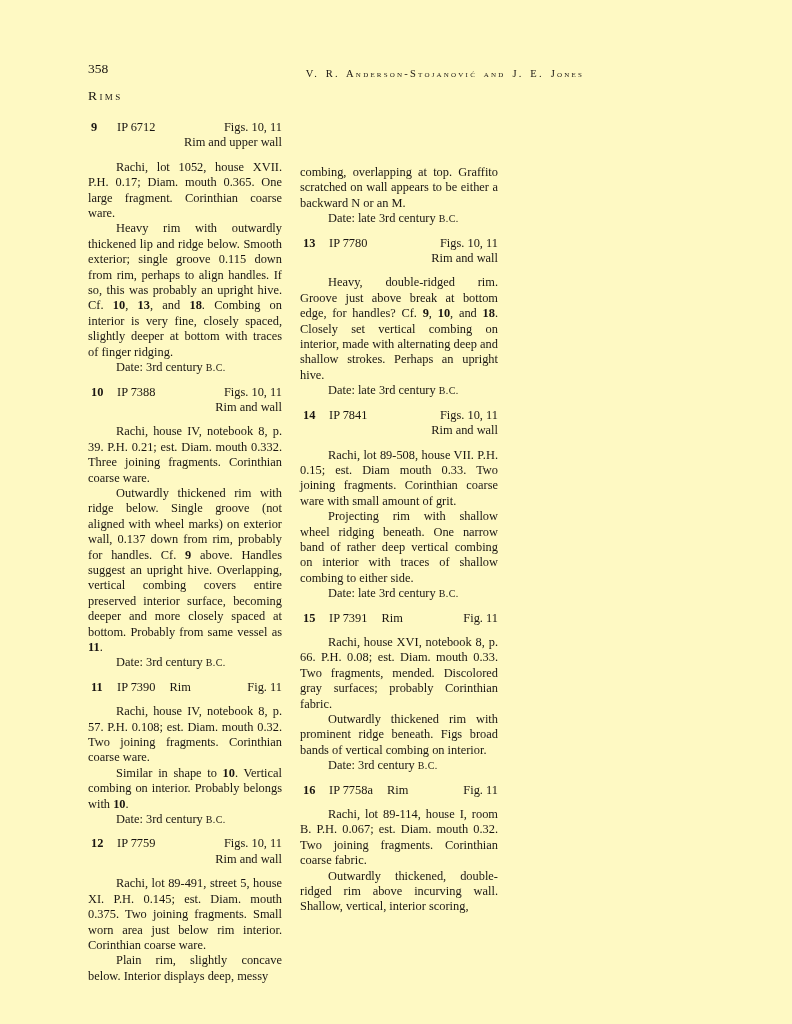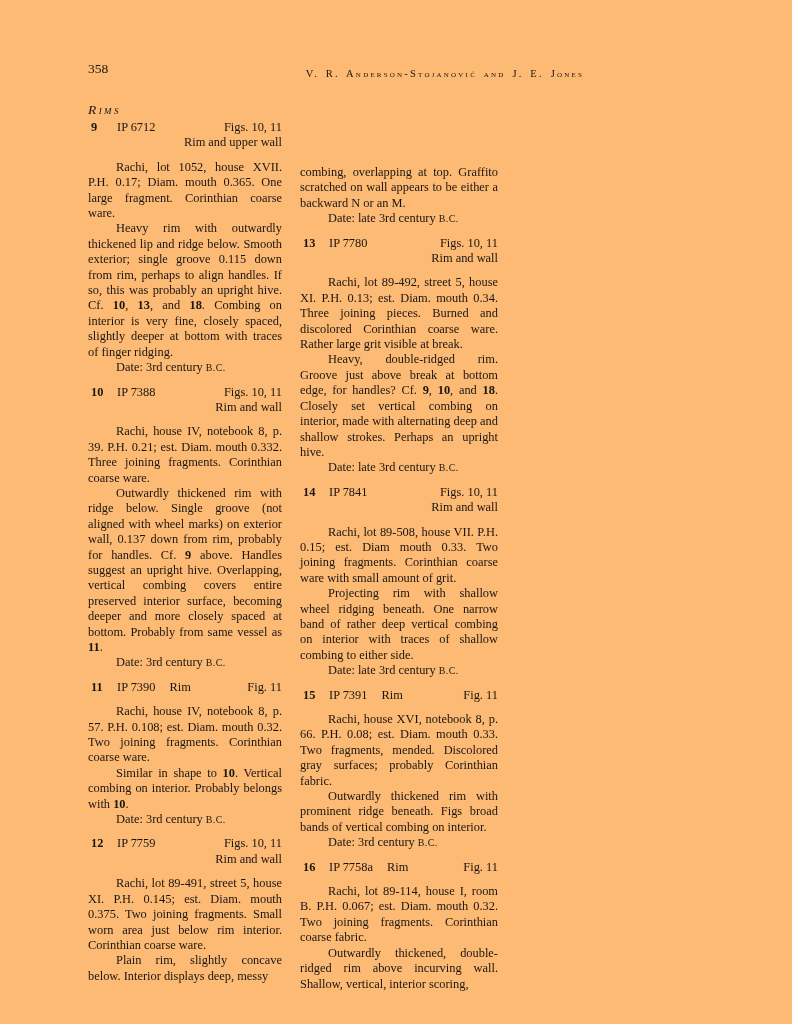--- a/index.html
+++ b/index.html
@@ -5,43 +5,42 @@
   html, body { margin: 0; padding: 0; }
   body {
     width: 792px; height: 1024px;
     background: #ffffff;
     font-family: "Liberation Serif", serif;
     color: #1a1612;
   }
   .page {
     position: relative;
     width: 792px; height: 1024px;
-    background: #fdba74;
+    background: #fef9c3;
     overflow: hidden;
   }
   .pagenum {
     position: absolute; left: 88px; top: 61px;
     font-size: 13.5px;
   }
   .running-head-wrap {
     position: absolute; left: 88px; top: 63px; width: 496px;
     text-align: right;
   }
   .running-head {
     font-size: 10.5px;
     font-variant: small-caps;
     letter-spacing: 2.2px;
     word-spacing: 2px;
   }
   .section-heading {
-    position: absolute; left: 88px; top: 102px;
+    position: absolute; left: 88px; top: 88px;
     font-size: 13.5px;
     font-variant: small-caps;
     letter-spacing: 2.4px;
-    font-style: italic;
   }
   .col {
     position: absolute; top: 120px;
     font-size: 12.4px;
     line-height: 15.4px;
     text-align: justify;
   }
   .col-left  { left: 88px;  width: 194px; }
   .col-right { left: 300px; width: 198px; margin-top: 45px; }
   .col > :first-child { margin-top: 0 !important; }
@@ -116,21 +115,20 @@
       <p class="para cont" data-name="paragraph"><span data-name="text-segment">combing, overlapping at top. Graffito scratched on wall appears to be either a backward N or an M.</span></p>
       <p class="para" data-name="date-line"><span data-name="text-segment">Date: late 3rd century </span><span class="sc" data-name="era-abbreviation">B.C.</span></p>
       <div class="ehead" data-name="entry-header">
         <div class="ehead-line" data-name="entry-header-line">
           <span class="num" data-name="entry-number">13</span>
           <span class="cat" data-name="catalog-number">IP 7780</span>
           <span class="figs" data-name="figure-ref">Figs. 10, 11</span>
         </div>
         <div class="subtitle" data-name="entry-subtitle">Rim and wall</div>
       </div>
-      <p class="para" data-name="paragraph"><span data-name="text-segment">Rachi, lot 89-492, street 5, house XI. P.H. 0.13; est. Diam. mouth 0.34. Three joining pieces. Burned and discolored Corinthian coarse ware. Rather large grit visible at break.</span></p>
       <p class="para" data-name="paragraph"><span data-name="text-segment">Heavy, double-ridged rim. Groove just above break at bottom edge, for handles? Cf. </span><b data-name="cross-reference">9</b><span data-name="text-segment">, </span><b data-name="cross-reference">10</b><span data-name="text-segment">, and </span><b data-name="cross-reference">18</b><span data-name="text-segment">. Closely set vertical combing on interior, made with alternating deep and shallow strokes. Perhaps an upright hive.</span></p>
       <p class="para" data-name="date-line"><span data-name="text-segment">Date: late 3rd century </span><span class="sc" data-name="era-abbreviation">B.C.</span></p>
       <div class="ehead" data-name="entry-header">
         <div class="ehead-line" data-name="entry-header-line">
           <span class="num" data-name="entry-number">14</span>
           <span class="cat" data-name="catalog-number">IP 7841</span>
           <span class="figs" data-name="figure-ref">Figs. 10, 11</span>
         </div>
         <div class="subtitle" data-name="entry-subtitle">Rim and wall</div>
       </div>

